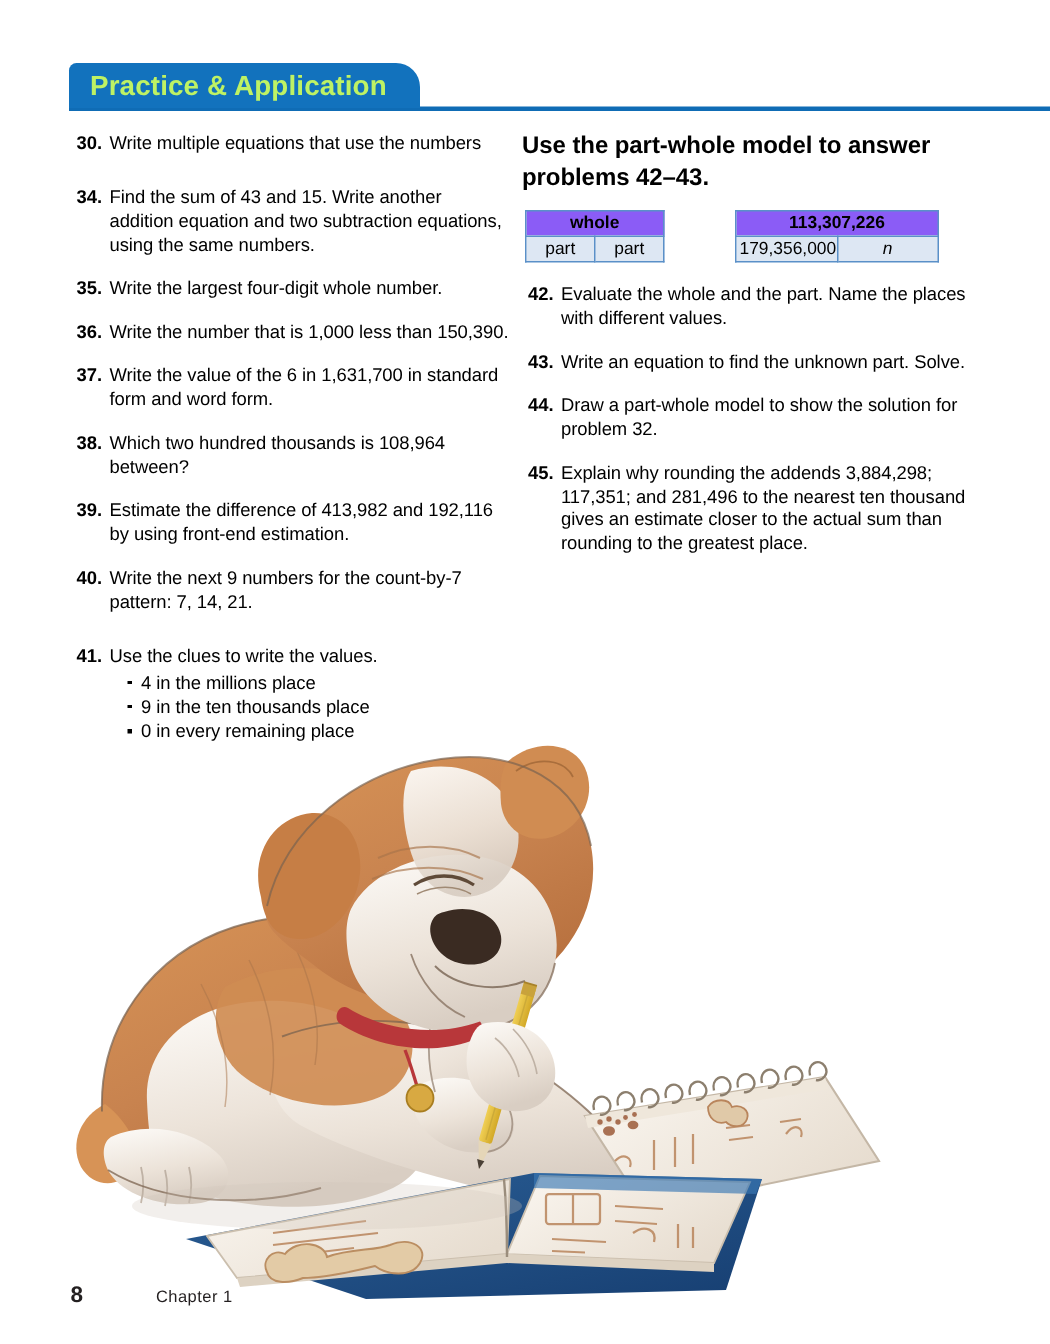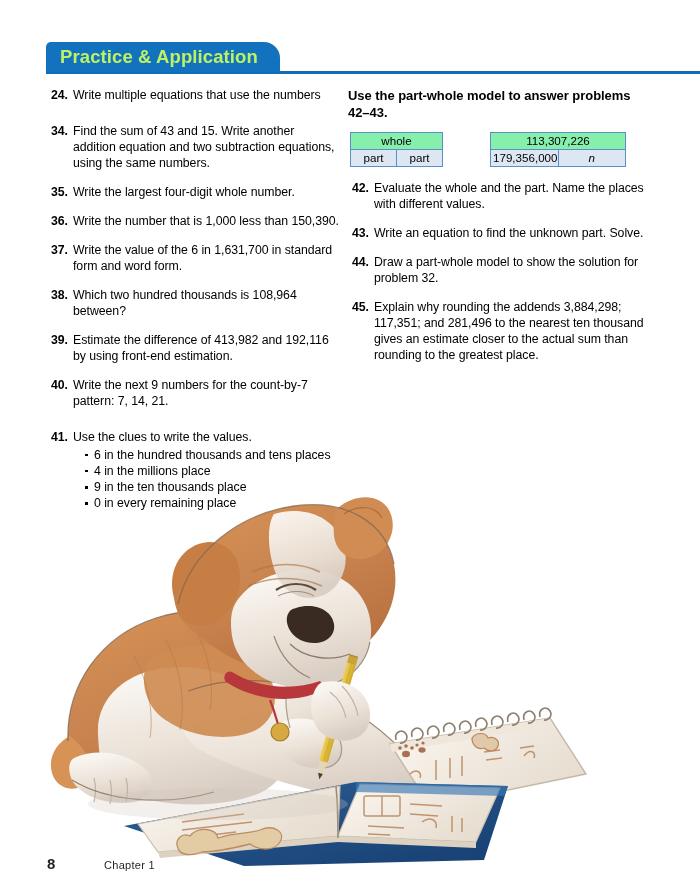--- a/index.html
+++ b/index.html
@@ -47,21 +47,21 @@
 
   
   .col {
     position: absolute;
     top: 88px;
   }
   .col-left  { left: 47px;  width: 292px; }
   .col-right { left: 348px; width: 296px; }
 
   .subhead {
-    font-size: 13px;
+    font-size: 16px;
     font-weight: bold;
     line-height: 1.30;
     margin: 0 0 10px 0;
     letter-spacing: -0.05px;
   }
 
   
   .item {
     display: flex;
     align-items: flex-start;
@@ -115,21 +115,21 @@
     table-layout: fixed;
   }
   .pw-table td {
     border: 1.1px solid #5a90c8;
     text-align: center;
     height: 16px;
     padding: 0 2px;
     line-height: 15px;
     white-space: nowrap;
   }
-  .pw-table tr.row-whole td { background: #86efac; }
+  .pw-table tr.row-whole td { background: #8b5cf6; font-weight: bold; }
   .pw-table tr.row-parts td { background: #dde7f3; }
 
   .model-a { width: 87px; }
   .model-a td.whole { width: 87px; }
   .model-a td.part  { width: 43px; }
 
   .model-b { width: 130px; }
   .model-b td.whole { width: 130px; }
   .model-b td.part-val { width: 96px; }
   .model-b td.part-n   { width: 34px; font-style: italic; }
@@ -168,21 +168,21 @@
 <body>
 
 <div class="header-rule"></div>
 <div class="banner">
   <span class="banner-title">Practice &amp; Application</span>
 </div>
 
 <div class="col col-left">
 
   <div class="item gap-lg">
-    <span class="num">24.</span>
+    <span class="num">30.</span>
     <span class="body">Write multiple equations that use the numbers</span>
   </div>
 
   <div class="item">
     <span class="num">34.</span>
     <span class="body">Find the sum of 43 and 15. Write another addition equation and two subtraction equations, using the same numbers.</span>
   </div>
 
   <div class="item">
     <span class="num">35.</span>
@@ -212,21 +212,20 @@
   <div class="item gap-lg">
     <span class="num">40.</span>
     <span class="body">Write the next 9 numbers for the count-by-7 pattern: 7, 14, 21.</span>
   </div>
 
   <div class="item">
     <span class="num">41.</span>
     <span class="body">
       <span>Use the clues to write the values.</span>
       <ul class="clues">
-        <li>6 in the hundred thousands and tens places</li>
         <li>4 in the millions place</li>
         <li>9 in the ten thousands place</li>
         <li>0 in every remaining place</li>
       </ul>
     </span>
   </div>
 
 </div>
 
 <div class="col col-right">

